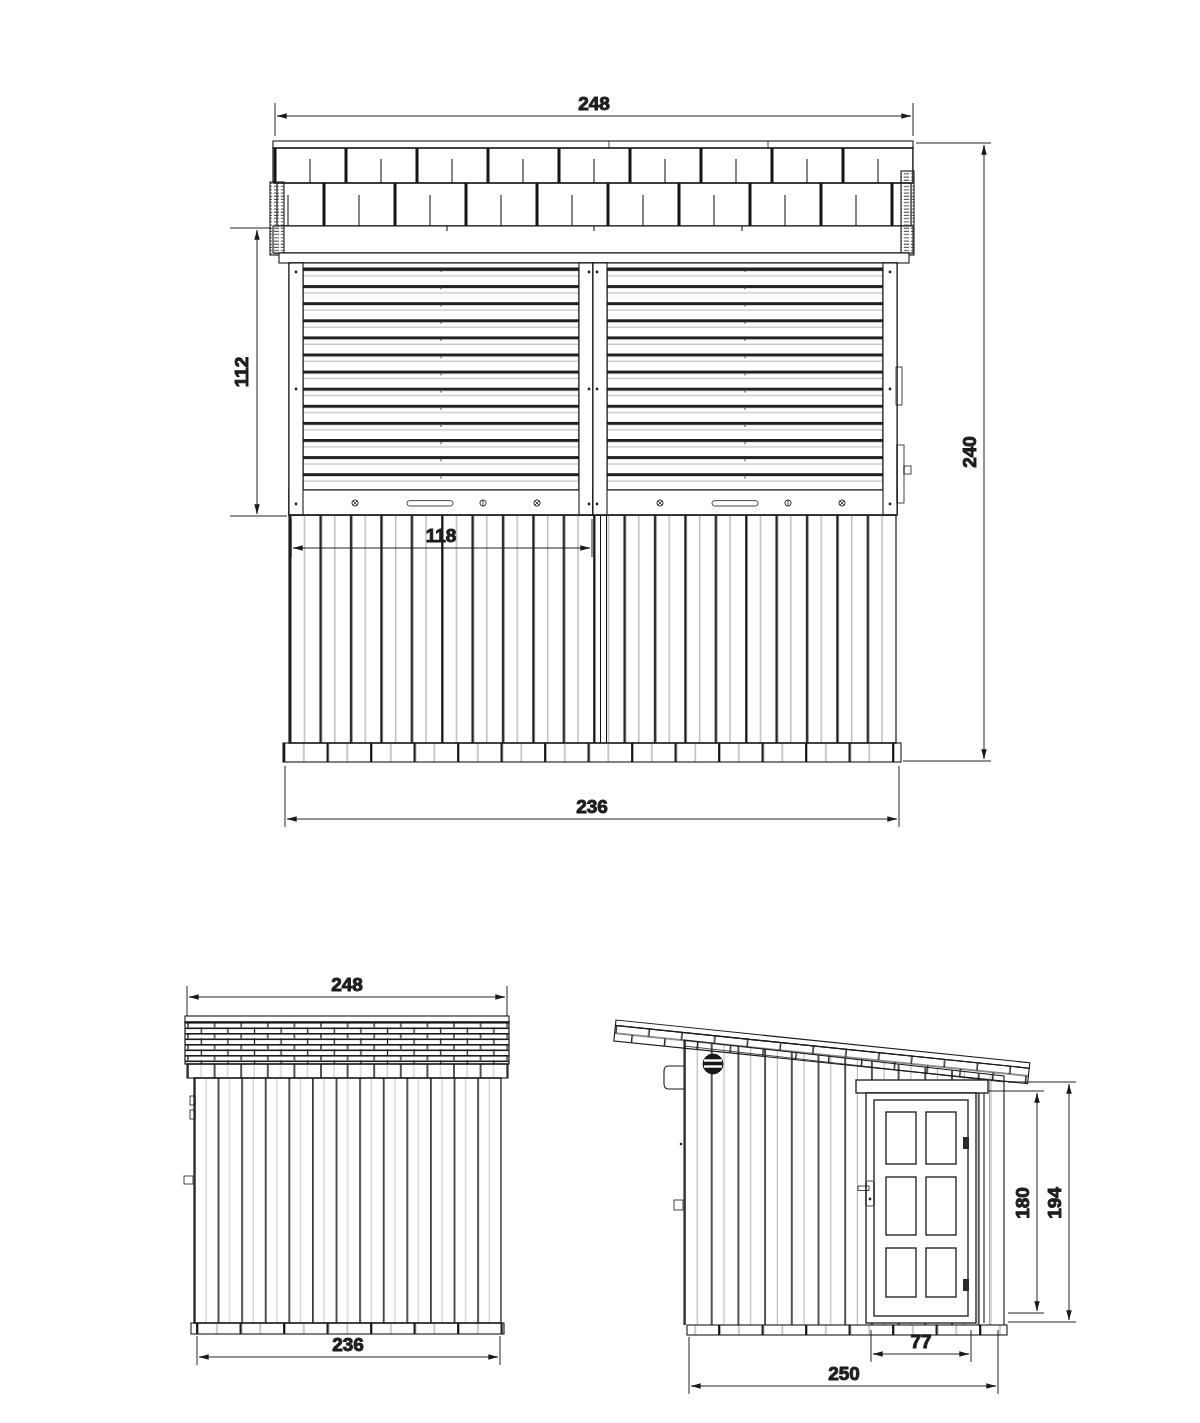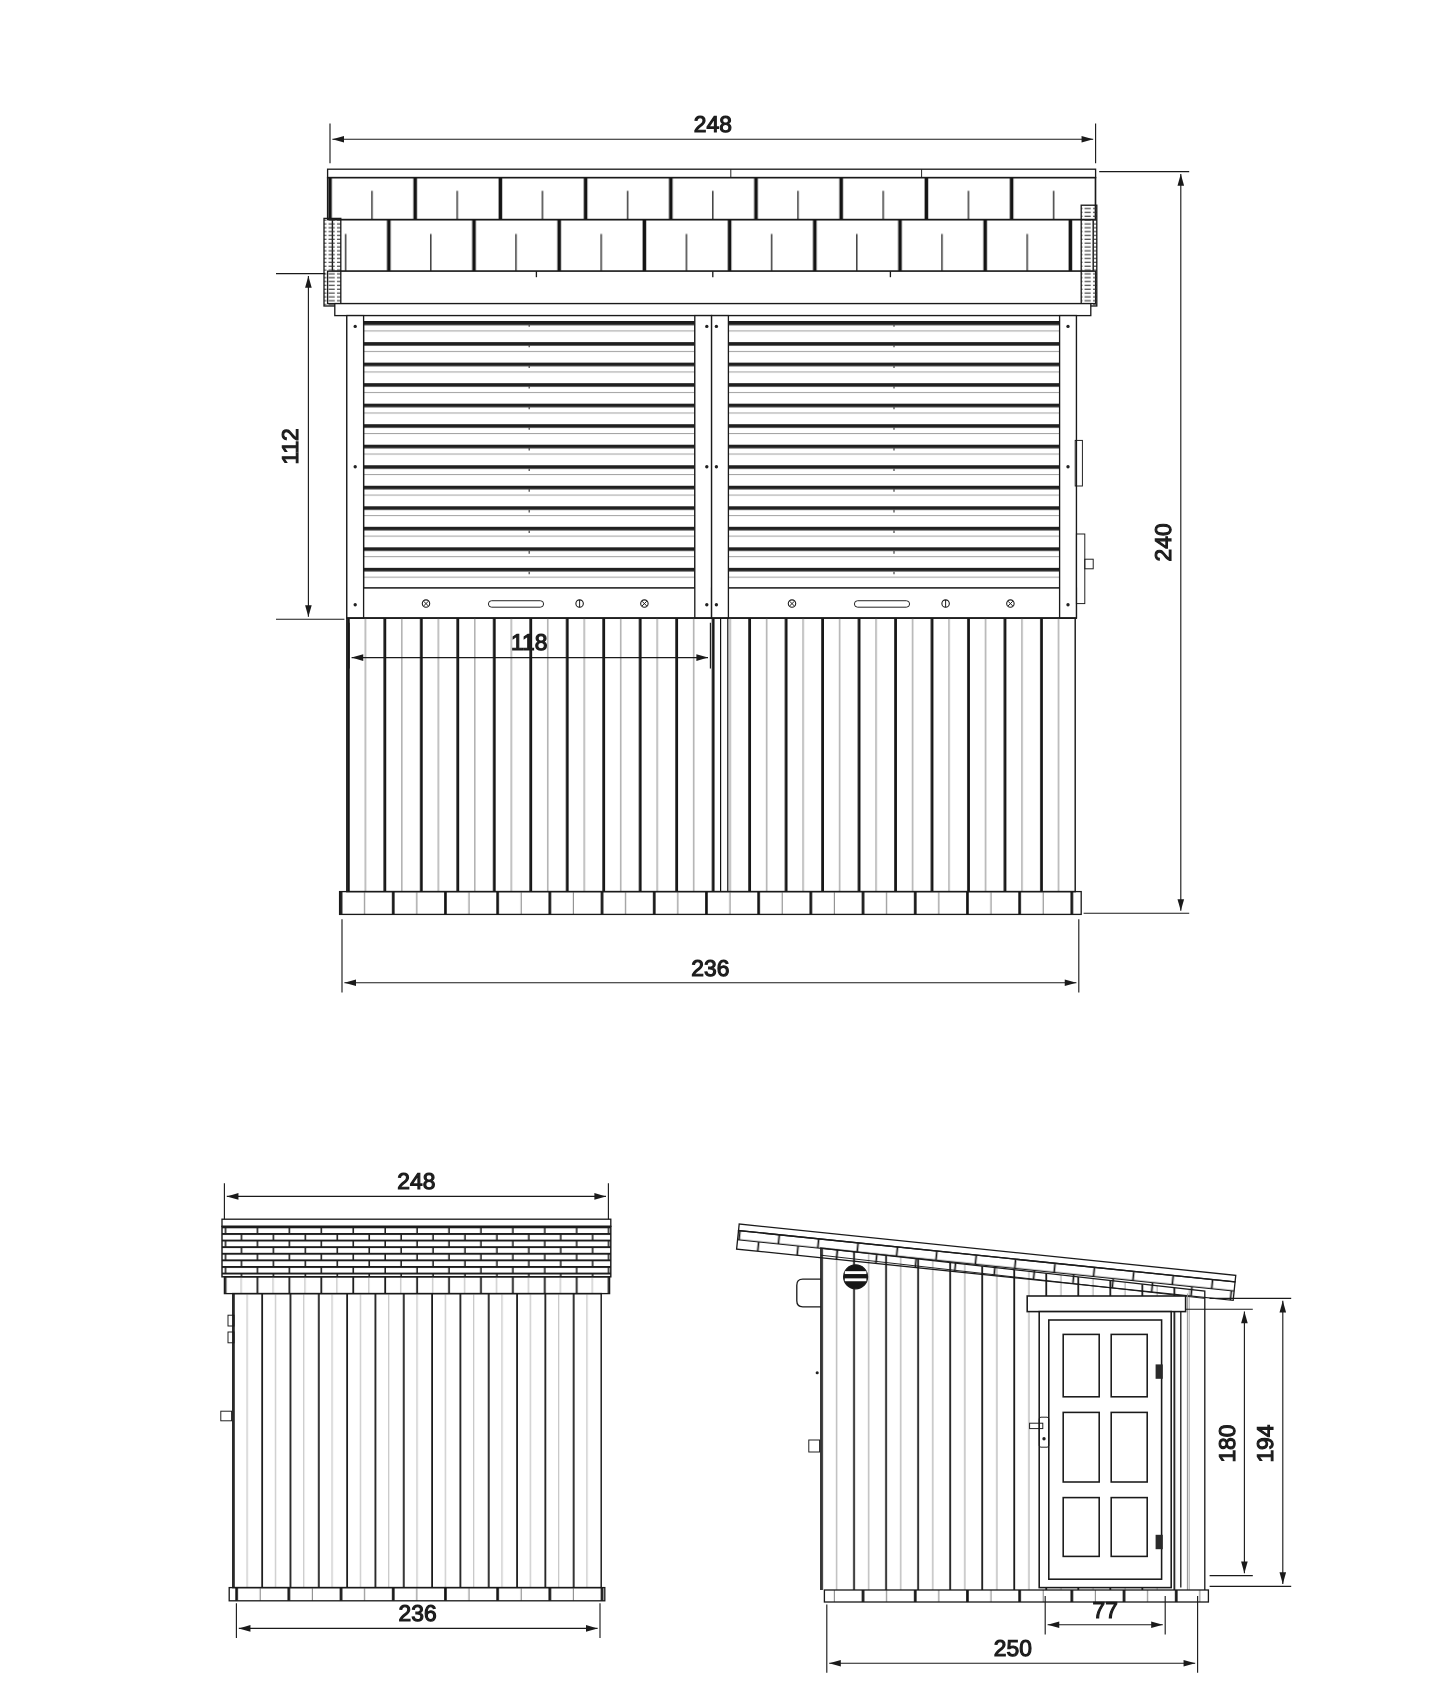--- a/index.html
+++ b/index.html
@@ -1,17 +1,17 @@
 <!DOCTYPE html>
 <html><head>
 <meta charset="utf-8">
 <style>
   html,body{margin:0;padding:0;background:#ffffff;}
   .sheet{position:relative;width:1200px;height:1423px;background:#ffffff;overflow:hidden;
-         font-family:"Liberation Sans","DejaVu Sans",sans-serif;}
+         font-family:"Liberation Sans","DejaVu Sans",sans-serif;font-weight:bold;}
   svg{position:absolute;left:0;top:0;}
   .dimtxt{font-family:"Liberation Sans","DejaVu Sans",sans-serif;font-size:19px;fill:#1f1f1f;}
   .ln{stroke:#1a1a1a;fill:none;stroke-width:1.1;}
   .lnthin{stroke:#1a1a1a;fill:none;stroke-width:0.8;}
   .fw{fill:#ffffff;stroke:#1a1a1a;stroke-width:1.1;}
   .fw2{fill:#ffffff;stroke:#1a1a1a;stroke-width:1.3;}
   .dim{stroke:#1a1a1a;stroke-width:0.95;fill:none;}
   .dark{fill:#222222;stroke:none;}
 </style>
 </head>

